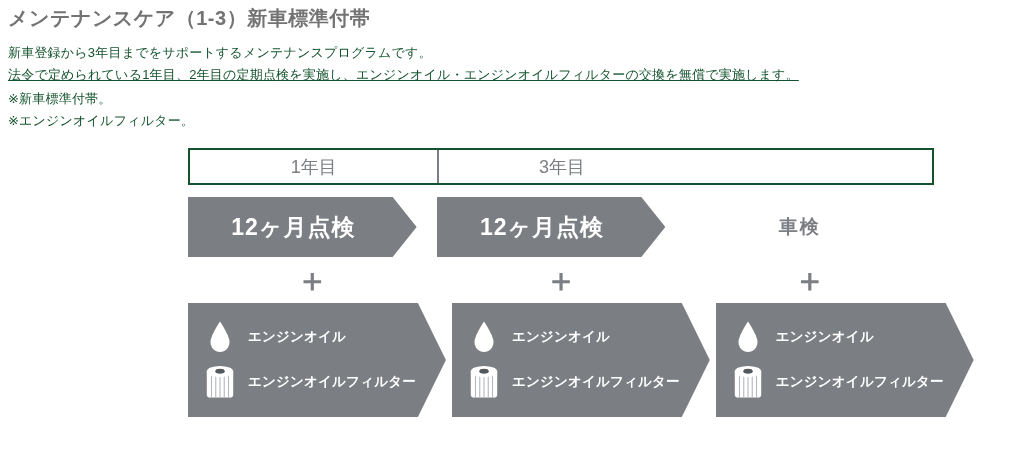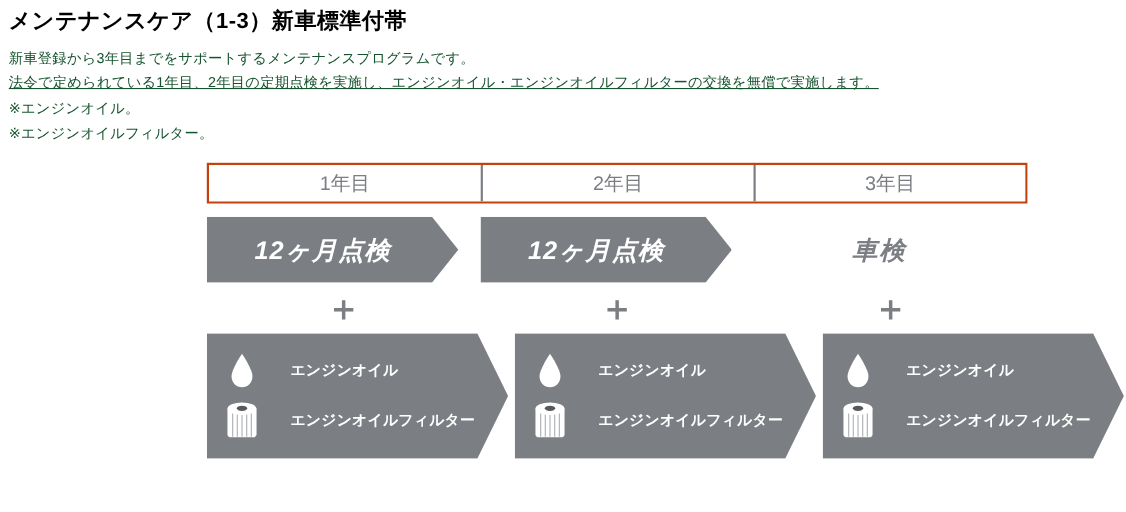--- a/index.html
+++ b/index.html
@@ -10,21 +10,21 @@
   }
   .canvas {
     position: relative;
     width: 1024px; height: 465px;
     background: #ffffff;
     overflow: hidden;
   }
   
   .page-title {
     position: absolute; left: 8px; top: 5px;
-    font-size: 20px; font-weight: 700; color: #000000;
+    font-size: 20px; font-weight: 700; color: #737373;
     letter-spacing: 0.5px;
   }
   .intro, .note {
     position: absolute; left: 8px;
     font-size: 13px; color: #14532d;
     letter-spacing: 0.2px;
   }
   .intro-1 { top: 44px; }
   .intro-2 { top: 66px; text-decoration: underline; }
   .note-1  { top: 90px; }
@@ -34,48 +34,48 @@
   .diagram {
     position: absolute; left: 188px; top: 148px;
     width: 746px;
   }
   .grid3 {
     display: grid;
     grid-template-columns: repeat(3, 1fr);
   }
   
   .header-row {
-    border: 2px solid #c2410c;
+    border: 2px solid #14532d;
     height: 37px;
     text-align: right;
   }
   .header-cell {
     display: flex; align-items: center; justify-content: center;
     font-size: 18px; color: #7b7e82;
     background: #ffffff;
   }
   .header-cell + .header-cell { border-left: 2px solid #7b7e82; }
 
   
   .service-row { margin-top: 12px; height: 60px; }
-  .service-cell { position: relative; padding-right: 20px; font-style: italic; }
+  .service-cell { position: relative; padding-right: 20px; }
   .service-arrow {
     height: 100%; width: 100%;
     background: #7b7e82;
     clip-path: polygon(0 0, calc(100% - 24px) 0, 100% 50%, calc(100% - 24px) 100%, 0 100%);
     display: flex; align-items: center; justify-content: center;
   }
   .service-arrow .service-label {
     color: #ffffff; font-size: 23px; font-weight: 700;
     padding-right: 18px; letter-spacing: 1px;
   }
   .service-plain {
     height: 100%;
     display: flex; align-items: center; justify-content: center;
-    color: #7b7e82; font-size: 23px; font-weight: 700;
+    color: #7b7e82; font-size: 19px; font-weight: 700;
     letter-spacing: 2px;
   }
 
   
   .plus-row { height: 46px; }
   .plus-cell {
     display: flex; align-items: center; justify-content: center;
     color: #7b7e82; font-size: 32px; font-weight: 600; line-height: 1;
   }
 
@@ -83,47 +83,46 @@
   .items-row { height: 114px; }
   .items-cell { padding-right: 6px; }
   .items-arrow {
     height: 100%; width: 100%;
     background: #7b7e82;
     clip-path: polygon(0 0, calc(100% - 28px) 0, 100% 50%, calc(100% - 28px) 100%, 0 100%);
     display: flex; flex-direction: column; justify-content: space-evenly;
     padding: 8px 30px 8px 15px;
   }
   .item {
-    display: flex; align-items: center; gap: 27px;
+    display: flex; align-items: center; gap: 11px;
   }
   .item .icon-wrap {
     width: 34px; display: flex; align-items: center; justify-content: center;
     flex: 0 0 34px;
   }
   .item .item-label {
     color: #ffffff; font-size: 13.5px; font-weight: 700;
     white-space: nowrap; letter-spacing: 0.2px;
   }
 </style>
 </head>
 <body>
 
 <div class="canvas">
 
   <h1 class="page-title">メンテナンスケア（1-3）新車標準付帯</h1>
   <p class="intro intro-1">新車登録から3年目までをサポートするメンテナンスプログラムです。</p>
   <p class="intro intro-2">法令で定められている1年目、2年目の定期点検を実施し、エンジンオイル・エンジンオイルフィルターの交換を無償で実施します。</p>
-  <p class="note note-1">※エンジンオイル。</p>
+  <p class="note note-1">※新車標準付帯。</p>
   <p class="note note-2">※エンジンオイルフィルター。</p>
 
   <div class="diagram">
 
     <div class="grid3 header-row">
       <div class="header-cell">1年目</div>
-      <div class="header-cell">2年目</div>
       <div class="header-cell">3年目</div>
     </div>
 
     <div class="grid3 service-row">
       <div class="service-cell">
         <div class="service-arrow">
           <span class="service-label">12ヶ月点検</span>
         </div>
       </div>
       <div class="service-cell">

